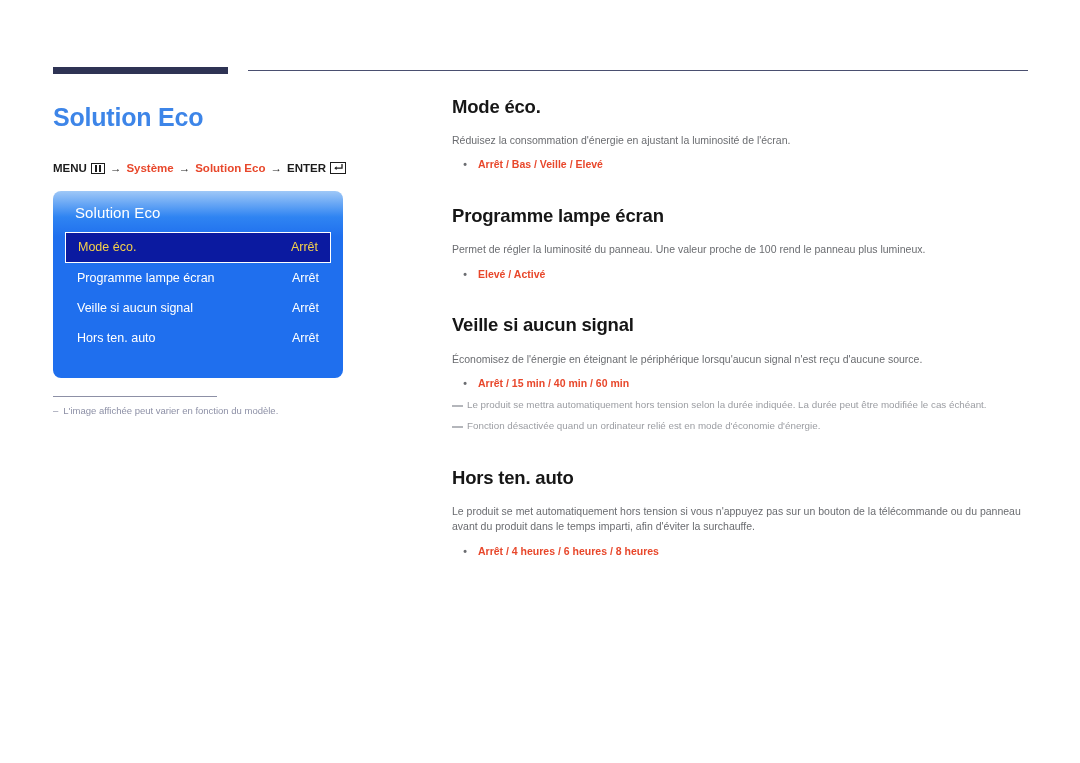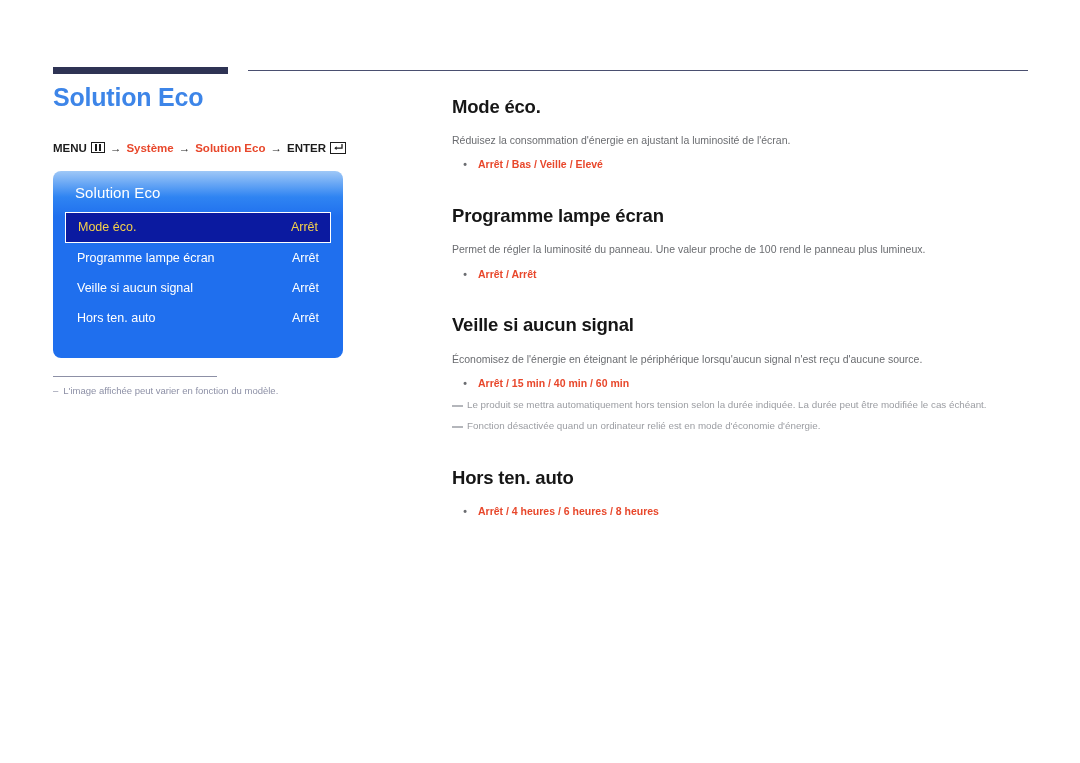--- a/index.html
+++ b/index.html
@@ -31,39 +31,39 @@
   .rule-thin {
     position: absolute;
     left: 248px; top: 70px;
     width: 780px; height: 1px;
     background: #4a4f70;
   }
 
   
   .left-col {
     position: absolute;
-    left: 53px; top: 84px;
+    left: 53px; top: 104px;
     width: 370px;
   }
   .page-title {
     font-size: 25px;
     font-weight: bold;
     color: #3d85e8;
     letter-spacing: -0.2px;
     margin: 0 0 30px 0;
     line-height: 1.1;
   }
 
   .breadcrumb {
     font-size: 11.5px;
     font-weight: bold;
     color: #1c1c1c;
     white-space: nowrap;
     display: flex;
-    align-items: center;
+    align-items: flex-end;
     gap: 4px;
     margin-bottom: 17px;
   }
   .breadcrumb .bc-accent { color: #e8472b; }
   .breadcrumb .bc-arrow { color: #1c1c1c; font-weight: normal; padding: 0 1px; }
 
   .icon-menu {
     display: inline-block;
     width: 14px; height: 11px;
     border: 1.4px solid #1c1c1c;
@@ -266,37 +266,38 @@
   <p class="sec-para">Réduisez la consommation d'énergie en ajustant la luminosité de l'écran.</p>
   <div class="bullet-line">
     <span class="dot">•</span>
     <span>Arrêt / Bas / Veille / Elevé</span>
   </div>
 
   <h2 class="sec-heading spaced">Programme lampe écran</h2>
   <p class="sec-para">Permet de régler la luminosité du panneau. Une valeur proche de 100 rend le panneau plus lumineux.</p>
   <div class="bullet-line">
     <span class="dot">•</span>
-    <span>Arrêt / Arrêt</span>
+    <span>Elevé / Activé</span>
   </div>
 
   <h2 class="sec-heading spaced">Veille si aucun signal</h2>
   <p class="sec-para">Économisez de l'énergie en éteignant le périphérique lorsqu'aucun signal n'est reçu d'aucune source.</p>
   <div class="bullet-line">
     <span class="dot">•</span>
     <span>Arrêt / 15 min / 40 min / 60 min</span>
   </div>
   <div class="dash-note">
     <span class="bar"></span>
     <span>Le produit se mettra automatiquement hors tension selon la durée indiquée. La durée peut être modifiée le cas échéant.</span>
   </div>
   <div class="dash-note">
     <span class="bar"></span>
     <span>Fonction désactivée quand un ordinateur relié est en mode d'économie d'énergie.</span>
   </div>
 
   <h2 class="sec-heading spaced">Hors ten. auto</h2>
+  <p class="sec-para">Le produit se met automatiquement hors tension si vous n'appuyez pas sur un bouton de la télécommande ou du panneau avant du produit dans le temps imparti, afin d'éviter la surchauffe.</p>
   <div class="bullet-line">
     <span class="dot">•</span>
     <span>Arrêt / 4 heures / 6 heures / 8 heures</span>
   </div>
 
 </div>
 
 </body></html>

